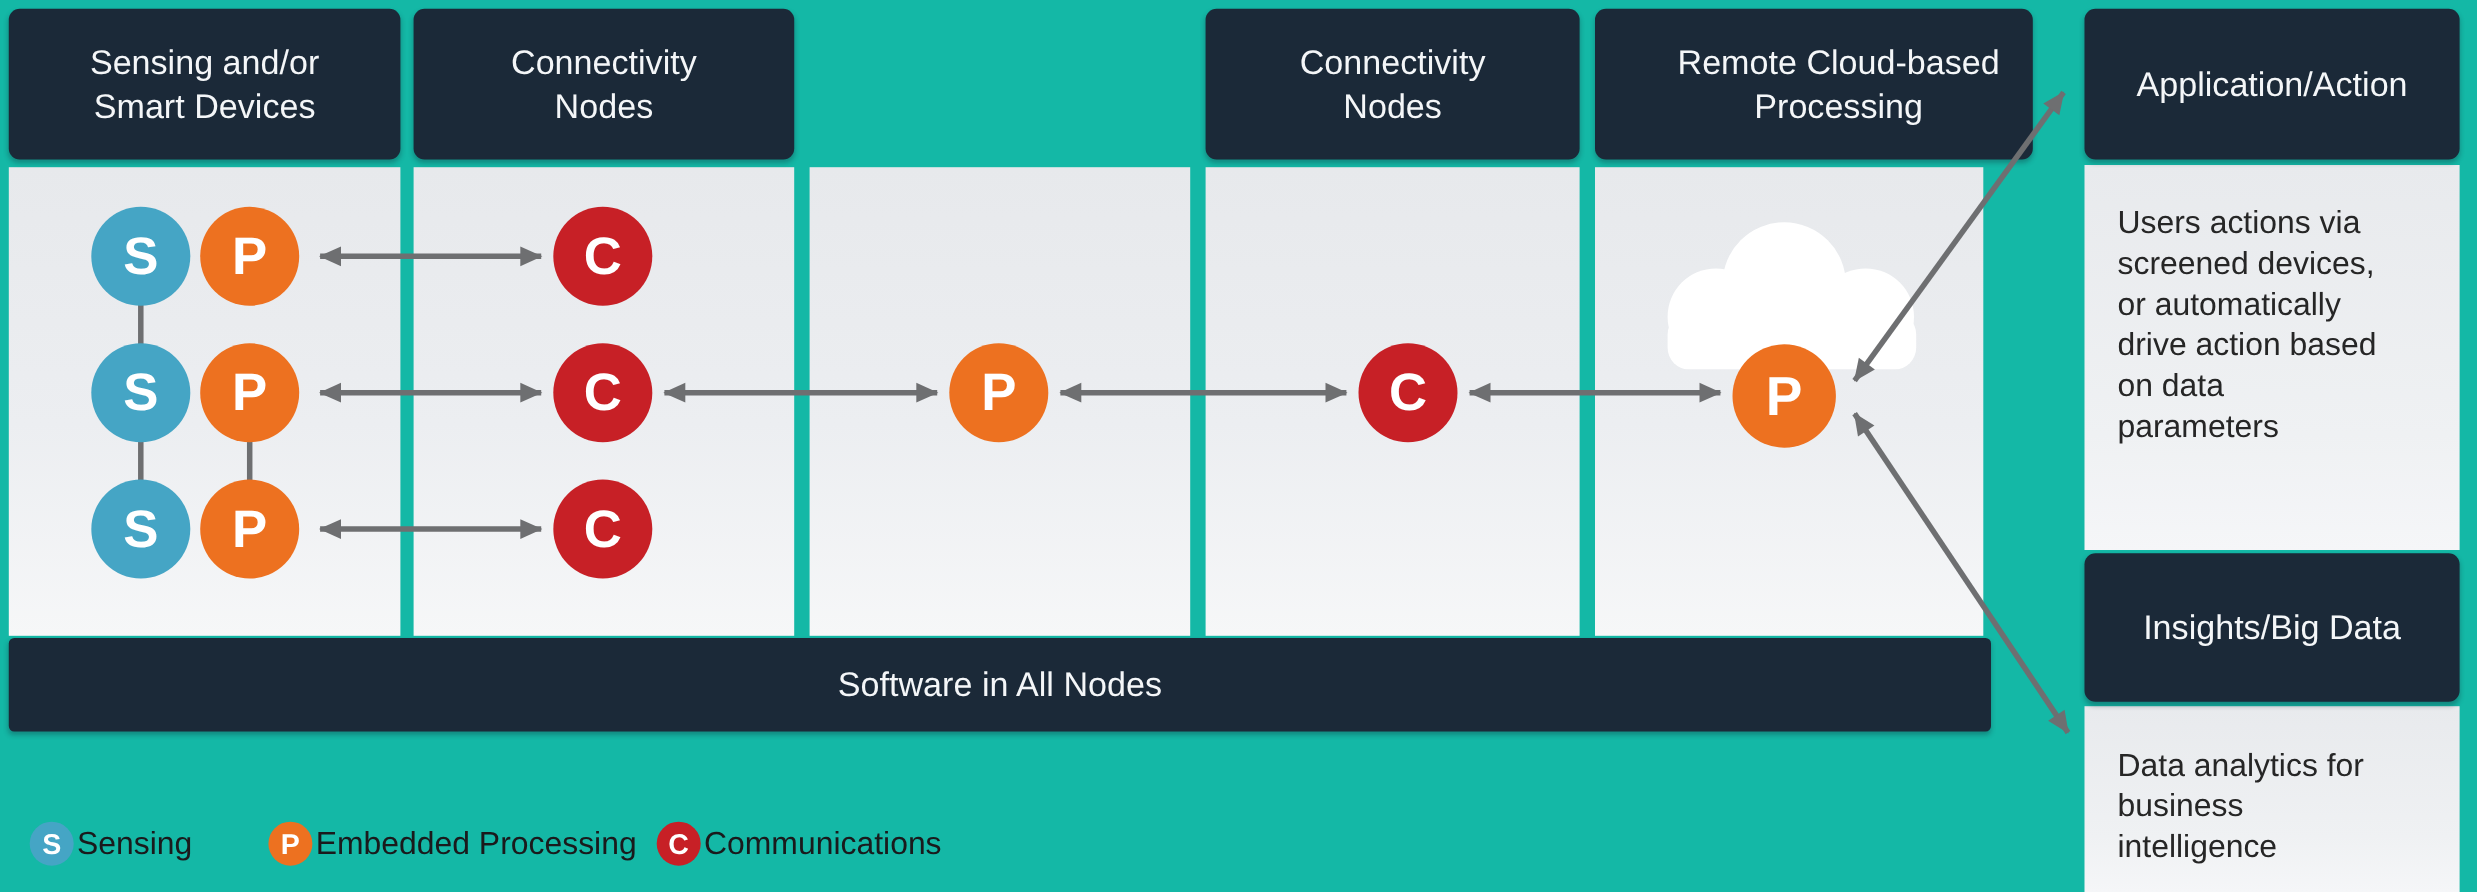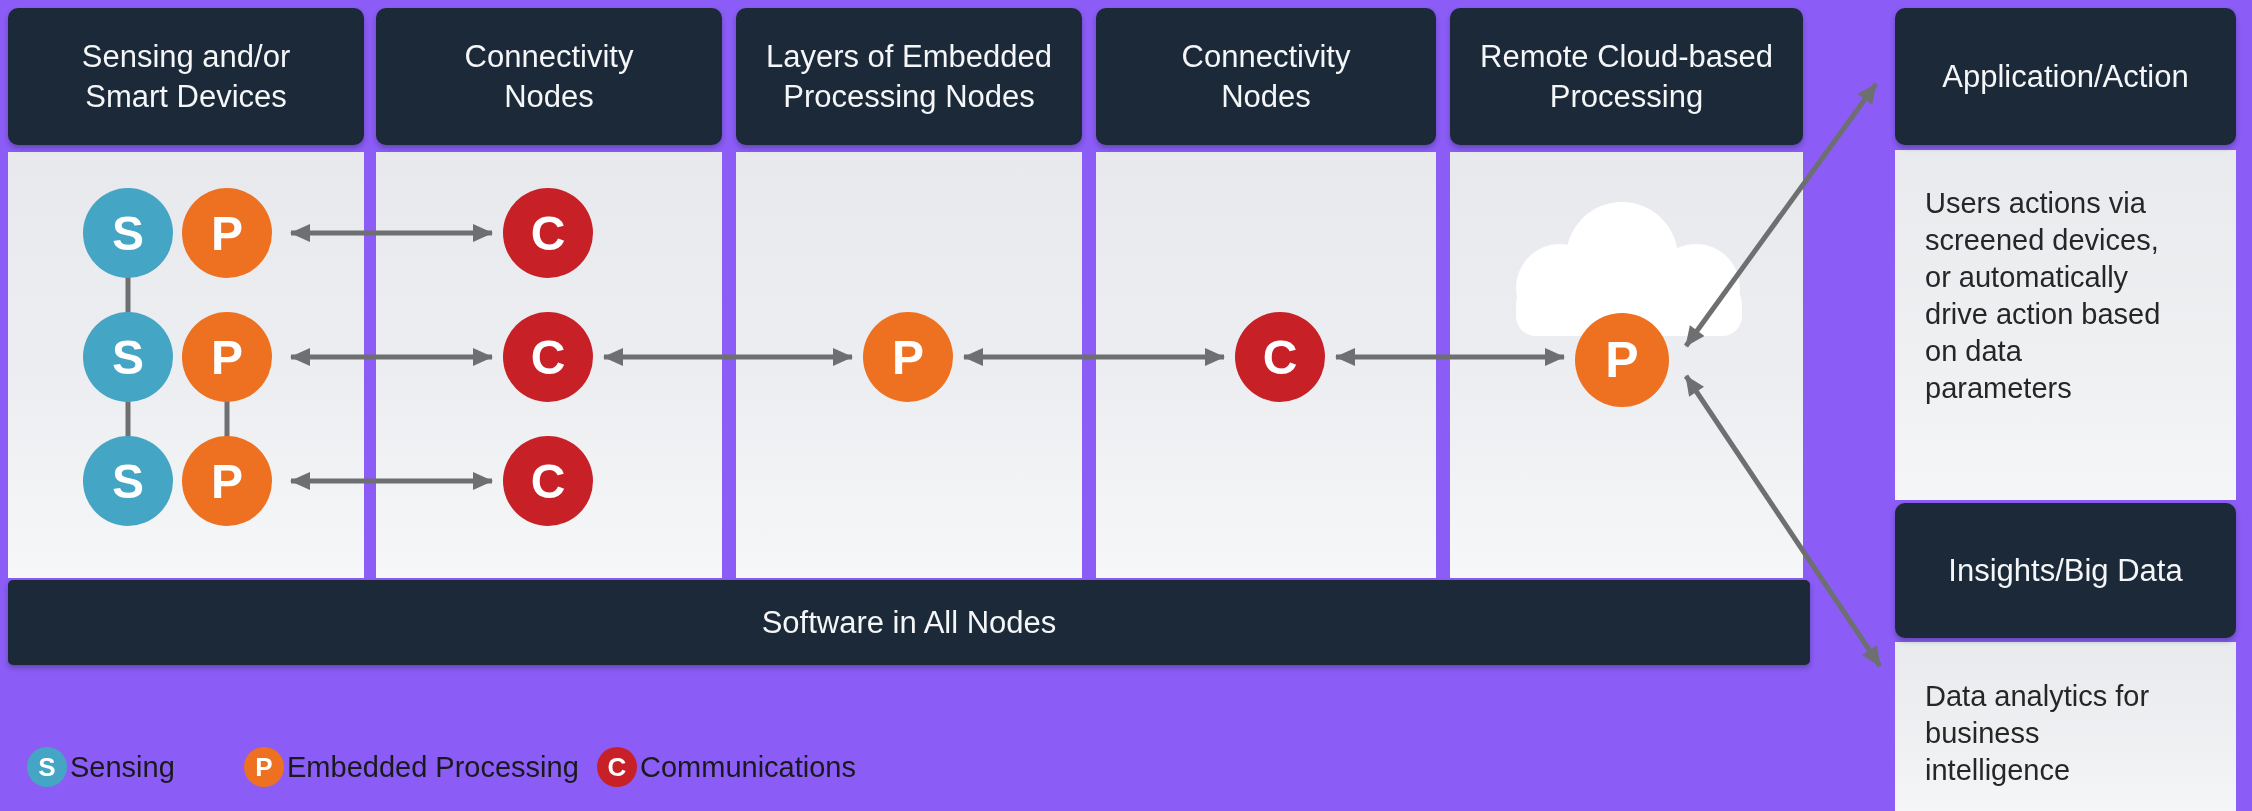--- a/index.html
+++ b/index.html
@@ -1,17 +1,17 @@
 <!DOCTYPE html>
 <html><head>
 <meta charset="utf-8">
 <style>
   html,body{margin:0;padding:0;background:#ffffff;}
   .canvas{
-    position:relative;width:2252px;height:811px;background:#8b5cf6;overflow:hidden;
+    position:relative;width:2252px;height:811px;background:#14b8a6;overflow:hidden;
     font-family:"Liberation Sans","DejaVu Sans",sans-serif;
   }
   
   .colbg{
     position:absolute;top:152px;height:426px;
     background:linear-gradient(180deg,#E7E9EC 0%,#ECEEF1 55%,#F6F7F8 100%);
   }
   
   .hdr{
     position:absolute;top:8px;height:137px;border-radius:10px;
@@ -74,25 +74,23 @@
   <div class="colbg" style="left:8px;width:356px;"></div>
   <div class="colbg" style="left:376px;width:346px;"></div>
   <div class="colbg" style="left:736px;width:346px;"></div>
   <div class="colbg" style="left:1096px;width:340px;"></div>
   <div class="colbg" style="left:1450px;width:353px;"></div>
 
   <div class="hdr" style="left:8px;width:356px;">Sensing and/or
 Smart Devices</div>
   <div class="hdr" style="left:376px;width:346px;">Connectivity
 Nodes</div>
-  <div class="hdr" style="left:736px;width:346px;">Layers of Embedded
-Processing Nodes</div>
   <div class="hdr" style="left:1096px;width:340px;">Connectivity
 Nodes</div>
-  <div class="hdr" style="left:1450px;width:353px;">Remote Cloud-based
+  <div class="hdr" style="left:1450px;width:353px;padding-left:45px;">Remote Cloud-based
 Processing</div>
 
   <svg class="cloud" width="262" height="136" viewBox="0 0 262 136">
     <circle cx="62" cy="88" r="44" fill="#ffffff"></circle>
     <circle cx="124" cy="58" r="56" fill="#ffffff"></circle>
     <circle cx="198" cy="88" r="44" fill="#ffffff"></circle>
     <rect x="18" y="84" width="226" height="52" rx="20" fill="#ffffff"></rect>
   </svg>
 
   <svg class="overlay" width="2252" height="811" viewBox="0 0 2252 811">

